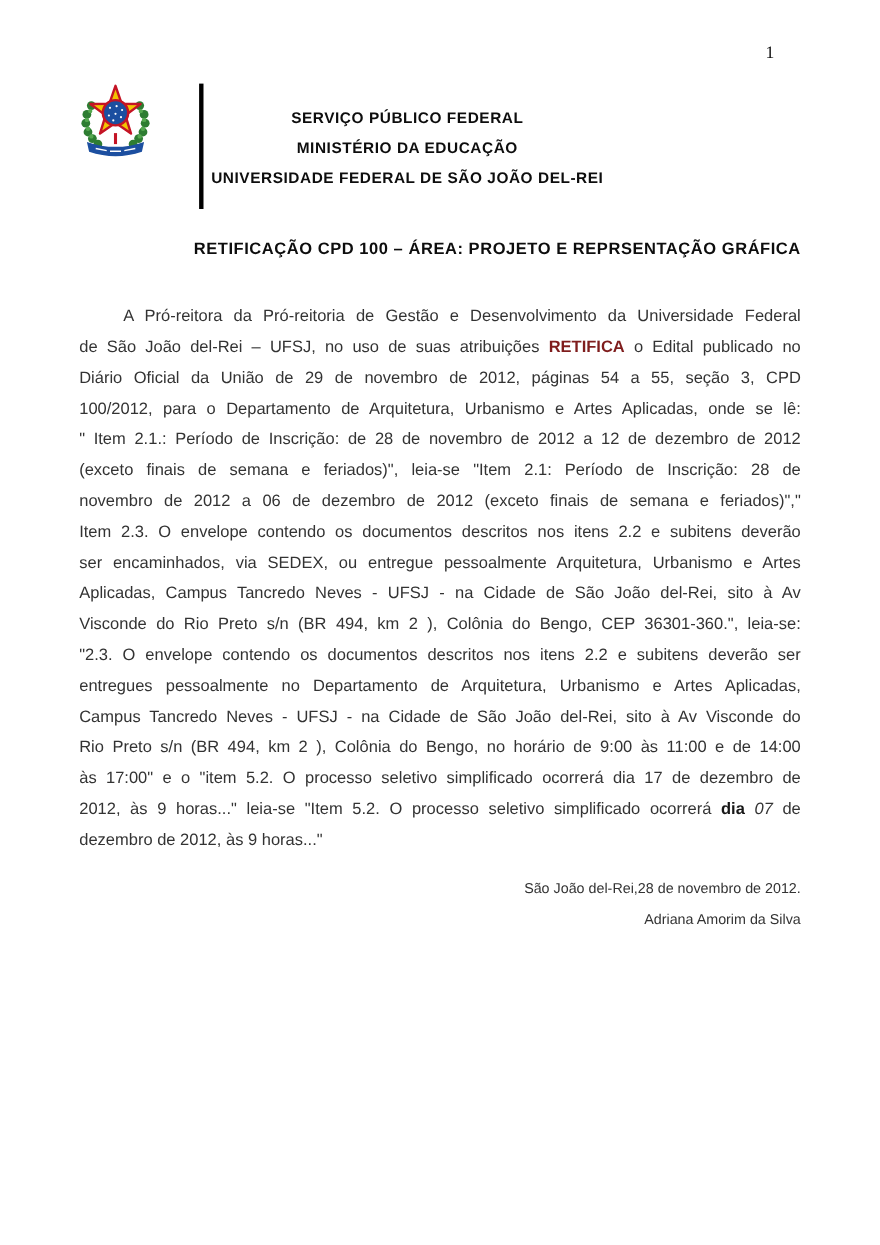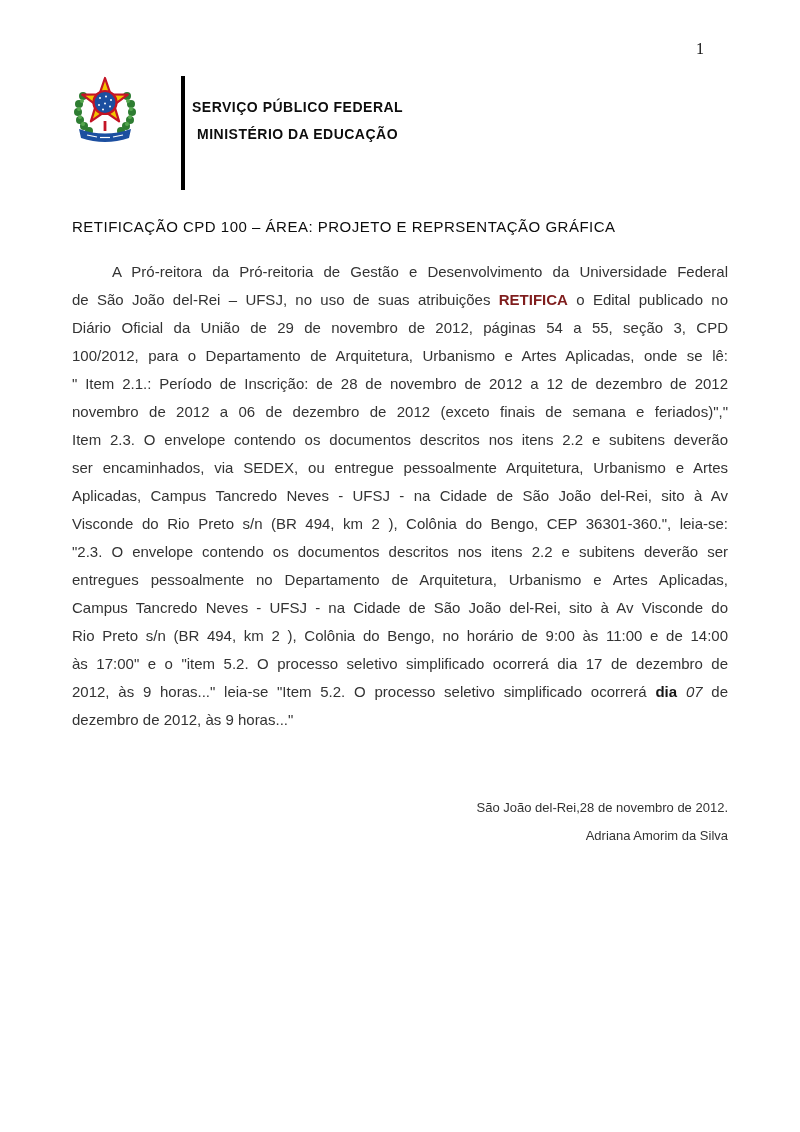--- a/index.html
+++ b/index.html
@@ -45,29 +45,29 @@
     letter-spacing: 0.5px;
     color: #0d0d0d;
     white-space: nowrap;
     text-align: center;
   }
   .doc-title {
     position: absolute;
     top: 218px;
     left: 72px;
     width: 656px;
-    text-align: left;
-    font-weight: normal;
+    text-align: right;
+    font-weight: bold;
     font-size: 15px;
     letter-spacing: 0.5px;
     color: #0d0d0d;
   }
   .doc-body {
     position: absolute;
-    top: 258px;
+    top: 274px;
     left: 72px;
     width: 656px;
     font-size: 15px;
     line-height: 28px;
     color: #333333;
   }
   .body-line {
     text-align: justify;
     text-align-last: justify;
   }
@@ -142,31 +142,33 @@
       <g stroke="#ffffff" stroke-width="1.2">
         <line x1="14" y1="61" x2="24" y2="63"></line>
           <line x1="27" y1="63.5" x2="37" y2="63.5"></line>
         <line x1="40" y1="63" x2="50" y2="61"></line>
       </g>
     </svg>
     <div class="header-bar"></div>
     <div class="header-text">
       <div>SERVIÇO PÚBLICO FEDERAL</div>
       <div>MINISTÉRIO DA EDUCAÇÃO</div>
+      <div>UNIVERSIDADE FEDERAL DE SÃO JOÃO DEL-REI</div>
     </div>
   </div>
 
   <div class="doc-title">RETIFICAÇÃO CPD 100 – ÁREA: PROJETO E REPRSENTAÇÃO GRÁFICA</div>
 
   <div class="doc-body">
       <div class="body-line first"><span class="seg-n">A Pró-reitora da Pró-reitoria de Gestão e Desenvolvimento da Universidade Federal</span></div>
       <div class="body-line"><span class="seg-n">de São João del-Rei – UFSJ, no uso de suas atribuições </span><span class="seg-b">RETIFICA</span><span class="seg-n"> o Edital publicado no</span></div>
       <div class="body-line"><span class="seg-n">Diário Oficial da União de 29 de novembro de 2012, páginas 54 a 55, seção 3, CPD</span></div>
       <div class="body-line"><span class="seg-n">100/2012, para o Departamento de Arquitetura, Urbanismo e Artes Aplicadas,  onde se lê:</span></div>
       <div class="body-line"><span class="seg-n">" Item 2.1.: Período de Inscrição: de 28 de novembro de 2012 a 12 de dezembro de 2012</span></div>
+      <div class="body-line"><span class="seg-n">(exceto finais de semana e feriados)", leia-se "Item 2.1: Período de Inscrição: 28 de</span></div>
       <div class="body-line"><span class="seg-n">novembro de 2012 a 06 de dezembro de 2012 (exceto finais de semana e feriados)","</span></div>
       <div class="body-line"><span class="seg-n">Item 2.3. O envelope contendo os documentos descritos nos itens 2.2 e subitens deverão</span></div>
       <div class="body-line"><span class="seg-n">ser encaminhados, via SEDEX, ou entregue pessoalmente Arquitetura, Urbanismo e Artes</span></div>
       <div class="body-line"><span class="seg-n">Aplicadas, Campus Tancredo Neves - UFSJ - na Cidade de São João del-Rei, sito à Av</span></div>
       <div class="body-line"><span class="seg-n">Visconde do Rio Preto s/n (BR 494, km 2 ), Colônia do Bengo, CEP 36301-360.", leia-se:</span></div>
       <div class="body-line"><span class="seg-n">"2.3. O envelope contendo os documentos descritos nos itens 2.2 e subitens deverão ser</span></div>
       <div class="body-line"><span class="seg-n">entregues pessoalmente no Departamento de  Arquitetura, Urbanismo e Artes Aplicadas,</span></div>
       <div class="body-line"><span class="seg-n">Campus Tancredo Neves - UFSJ - na Cidade de São João del-Rei, sito à Av Visconde do</span></div>
       <div class="body-line"><span class="seg-n">Rio Preto s/n (BR 494, km 2 ), Colônia do Bengo, no horário de 9:00 às 11:00 e de 14:00</span></div>
       <div class="body-line"><span class="seg-n">às 17:00" e o "item 5.2. O processo seletivo simplificado ocorrerá dia 17 de dezembro de</span></div>

